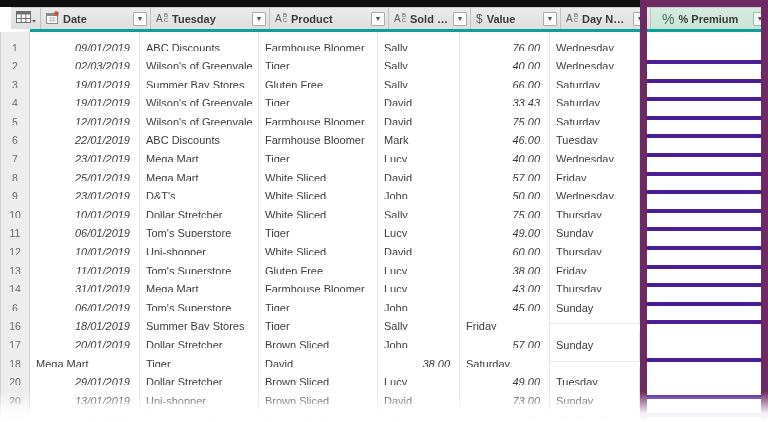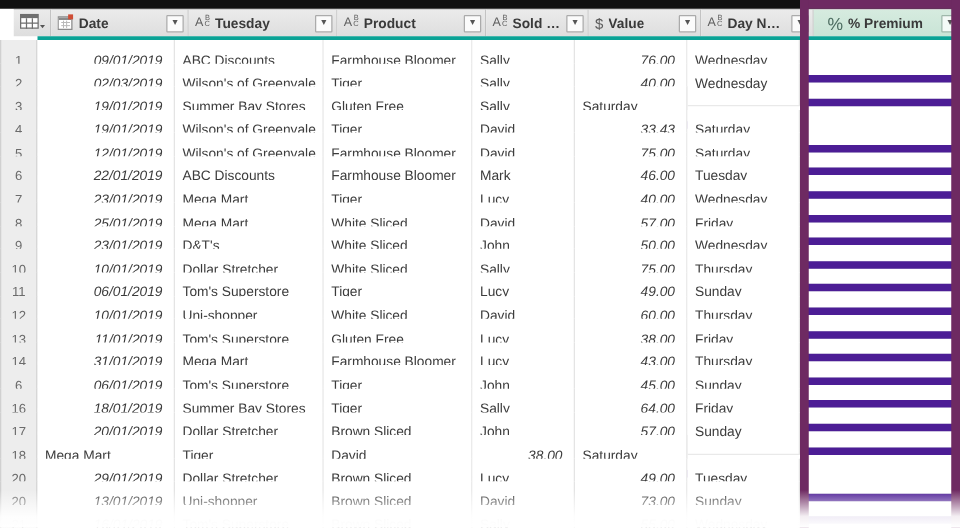--- a/index.html
+++ b/index.html
@@ -43,21 +43,21 @@
 
   
   .body { position:absolute; top:32px; left:0; width:768px; }
   .b-row { height:18.6px; }
   .cell { font-size:11px; color:#3c3c3c; padding:0 7px 0 6px; display:flex; align-items:center;
           border-right:1px solid #e4e4e4; border-bottom:1px solid #e9e9e9;
           white-space:nowrap; overflow:hidden; background:#fff; }
   .cell.num { justify-content:flex-end; font-style:italic; padding-right:9px; }
   .rn { background:#ededed; border:1px solid #d0d0d0; border-top:none; color:#6b6b6b;
         font-size:10.5px; display:flex; align-items:center; justify-content:center; }
-  .cell.green { background:#ddeee4; border-right:none; border-bottom:6px solid #4c1d95; padding-right:13px;margin-top:28px; }
+  .cell.green { background:#ddeee4; border-right:none; border-bottom:4px solid #4c1d95; padding-right:13px;margin-top:28px; }
   .b-row.faded .cell { color:#b5b5b5; }
   .b-row.faded .rn { color:#bdbdbd; }
   .b-row.faded .cell.green { background:#eaf5ee; }
 
   
   .purple-frame { position:absolute; top:0; left:640px; width:128px; height:422px;
                   border:7px solid #6e2a62; border-bottom:none; z-index:5; pointer-events:none; }
 
   
   .bottom-fade { position:absolute; left:0; bottom:0; width:768px; height:30px; z-index:9;
@@ -154,20 +154,21 @@
         <div class="cell num">40.00</div>
         <div class="cell">Wednesday</div>
         <div class="cell num green">0.00%</div>
       </div>
       <div class="row b-row">
         <div class="rn">3</div>
         <div class="cell num">19/01/2019</div>
         <div class="cell">Summer Bay Stores</div>
         <div class="cell">Gluten Free</div>
         <div class="cell">Sally</div>
+        <div class="cell num">66.00</div>
         <div class="cell">Saturday</div>
         <div class="cell num green">0.00%</div>
       </div>
       <div class="row b-row">
         <div class="rn">4</div>
         <div class="cell num">19/01/2019</div>
         <div class="cell">Wilson's of Greenvale</div>
         <div class="cell">Tiger</div>
         <div class="cell">David</div>
         <div class="cell num">33.43</div>
@@ -283,21 +284,20 @@
         <div class="cell num">45.00</div>
         <div class="cell">Sunday</div>
         <div class="cell num green">10.00%</div>
       </div>
       <div class="row b-row">
         <div class="rn">16</div>
         <div class="cell num">18/01/2019</div>
         <div class="cell">Summer Bay Stores</div>
         <div class="cell">Tiger</div>
         <div class="cell">Sally</div>
-        <div class="cell num">64.00</div>
         <div class="cell">Friday</div>
         <div class="cell num green">0.00%</div>
       </div>
       <div class="row b-row">
         <div class="rn">17</div>
         <div class="cell num">20/01/2019</div>
         <div class="cell">Dollar Stretcher</div>
         <div class="cell">Brown Sliced</div>
         <div class="cell">John</div>
         <div class="cell num">57.00</div>

